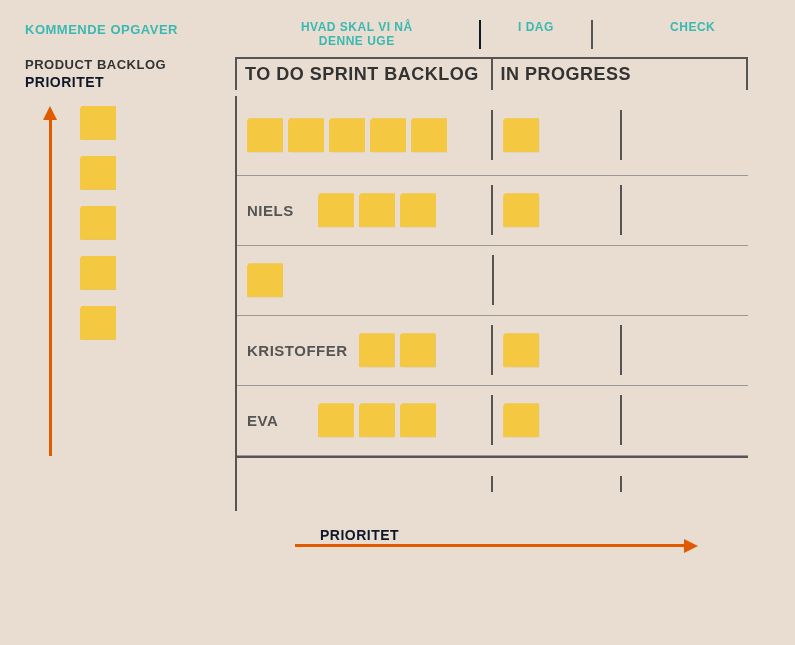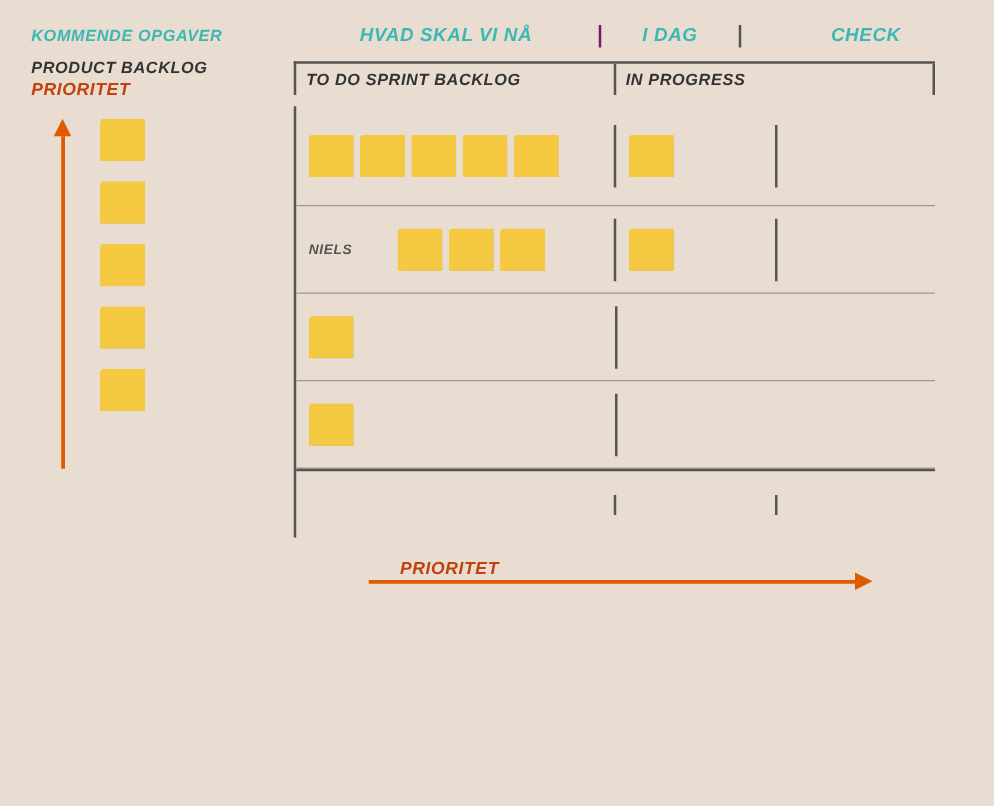--- a/index.html
+++ b/index.html
@@ -11,21 +11,20 @@
       font-family: Arial, 'Helvetica Neue', sans-serif;
       overflow: hidden;
       position: relative;
     }
 
     .page-container {
       width: 773px;
       height: 645px;
       position: relative;
       padding: 20px 25px;
-      font-style: italic;
     }
 
     
     .header-row {
       display: flex;
       align-items: flex-start;
       margin-bottom: 8px;
     }
 
     .header-left {
@@ -37,30 +36,30 @@
       display: flex;
       flex: 1;
     }
 
     .header-col {
       flex: 1;
       text-align: center;
     }
 
     .header-col.in-progress {
-      border-left: 2px solid #701a75;
+      border-left: 2px solid #0f172a;
       border-right: 2px solid #555;
     }
 
     .header-col.done {
       
     }
 
     .col-title {
-      font-size: 15px;
+      font-size: 12px;
       font-weight: 900;
       color: #3cb8b2;
       text-transform: uppercase;
       letter-spacing: 0.5px;
       line-height: 1.2;
       text-align: center;
     }
 
     .kommende-title {
       font-size: 13px;
@@ -85,21 +84,21 @@
     .sub-header-main {
       display: flex;
       flex: 1;
       border-top: 2px solid #555;
       border-left: 2px solid #555;
     }
 
     .sub-col {
       flex: 1;
       padding: 5px 8px;
-      font-size: 13px;
+      font-size: 18px;
       font-weight: 900;
       color: #333;
       text-transform: uppercase;
       letter-spacing: 0.5px;
     }
 
     .sub-col.sprint-backlog {
       border-right: 2px solid #555;
     }
 
@@ -116,21 +115,21 @@
       font-weight: 900;
       color: #333;
       text-transform: uppercase;
       letter-spacing: 0.5px;
       margin-bottom: 2px;
     }
 
     .prioritet-label {
       font-size: 14px;
       font-weight: 900;
-      color: #c2410c;
+      color: #0f172a;
       text-transform: uppercase;
       letter-spacing: 0.5px;
     }
 
     
     .main-area {
       display: flex;
       position: relative;
     }
 
@@ -191,21 +190,21 @@
     .cell-inprogress {
       flex: 1;
       border-right: 2px solid #555;
     }
 
     .cell-done {
       flex: 1;
     }
 
     .person-label {
-      font-size: 11px;
+      font-size: 15px;
       font-weight: 900;
       color: #555;
       text-transform: uppercase;
       letter-spacing: 0.5px;
       margin-right: 6px;
       min-width: 60px;
     }
 
     .stickies-group {
       display: flex;
@@ -268,20 +267,21 @@
 
 <div class="page-container">
 
   <div class="header-row">
     <div class="header-left">
       <span class="kommende-title">KOMMENDE OPGAVER</span>
     </div>
     <div class="header-main">
       <div class="header-col" style="flex:2.2;">
         <div class="col-title">HVAD SKAL VI NÅ</div>
+        <div class="col-title">DENNE UGE</div>
       </div>
       <div class="header-col in-progress" style="flex:1;">
         <div class="col-title">I DAG</div>
       </div>
       <div class="header-col done" style="flex:1;padding-left:44px;">
         <div class="col-title">CHECK</div>
       </div>
     </div>
   </div>
 
@@ -354,22 +354,44 @@
       </div>
 
       <div class="grid-row">
         <div class="grid-cell cell-inprogress">
           <div class="sticky"></div>
         </div>
         <div class="grid-cell cell-done">
         </div>
       </div>
 
-
       <div class="grid-row">
+        <div class="grid-cell cell-sprint">
+          <span class="person-label">KRISTOFFER</span>
+          <div class="stickies-group">
+            <div class="sticky"></div>
+            <div class="sticky"></div>
+          </div>
+        </div>
+        <div class="grid-cell cell-inprogress">
+          <div class="sticky"></div>
+        </div>
+        <div class="grid-cell cell-done">
+        </div>
+      </div>
+
+      <div class="grid-row">
+        <div class="grid-cell cell-sprint">
+          <span class="person-label">EVA</span>
+          <div class="stickies-group">
+            <div class="sticky"></div>
+            <div class="sticky"></div>
+            <div class="sticky"></div>
+          </div>
+        </div>
         <div class="grid-cell cell-inprogress">
           <div class="sticky"></div>
         </div>
         <div class="grid-cell cell-done">
         </div>
       </div>
 
       <div class="grid-row last-row bottom-border">
         <div class="grid-cell cell-sprint"></div>
         <div class="grid-cell cell-inprogress"></div>

